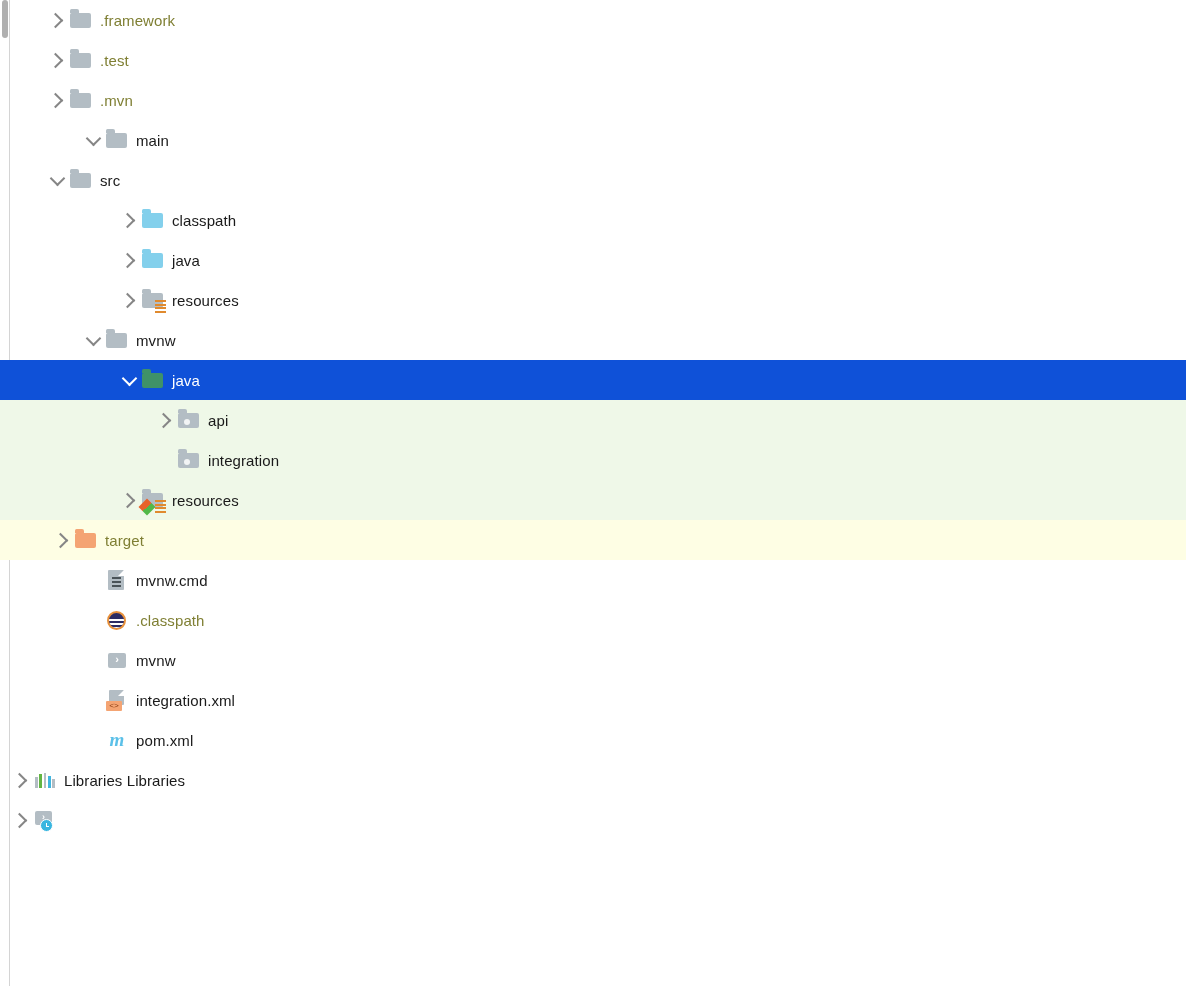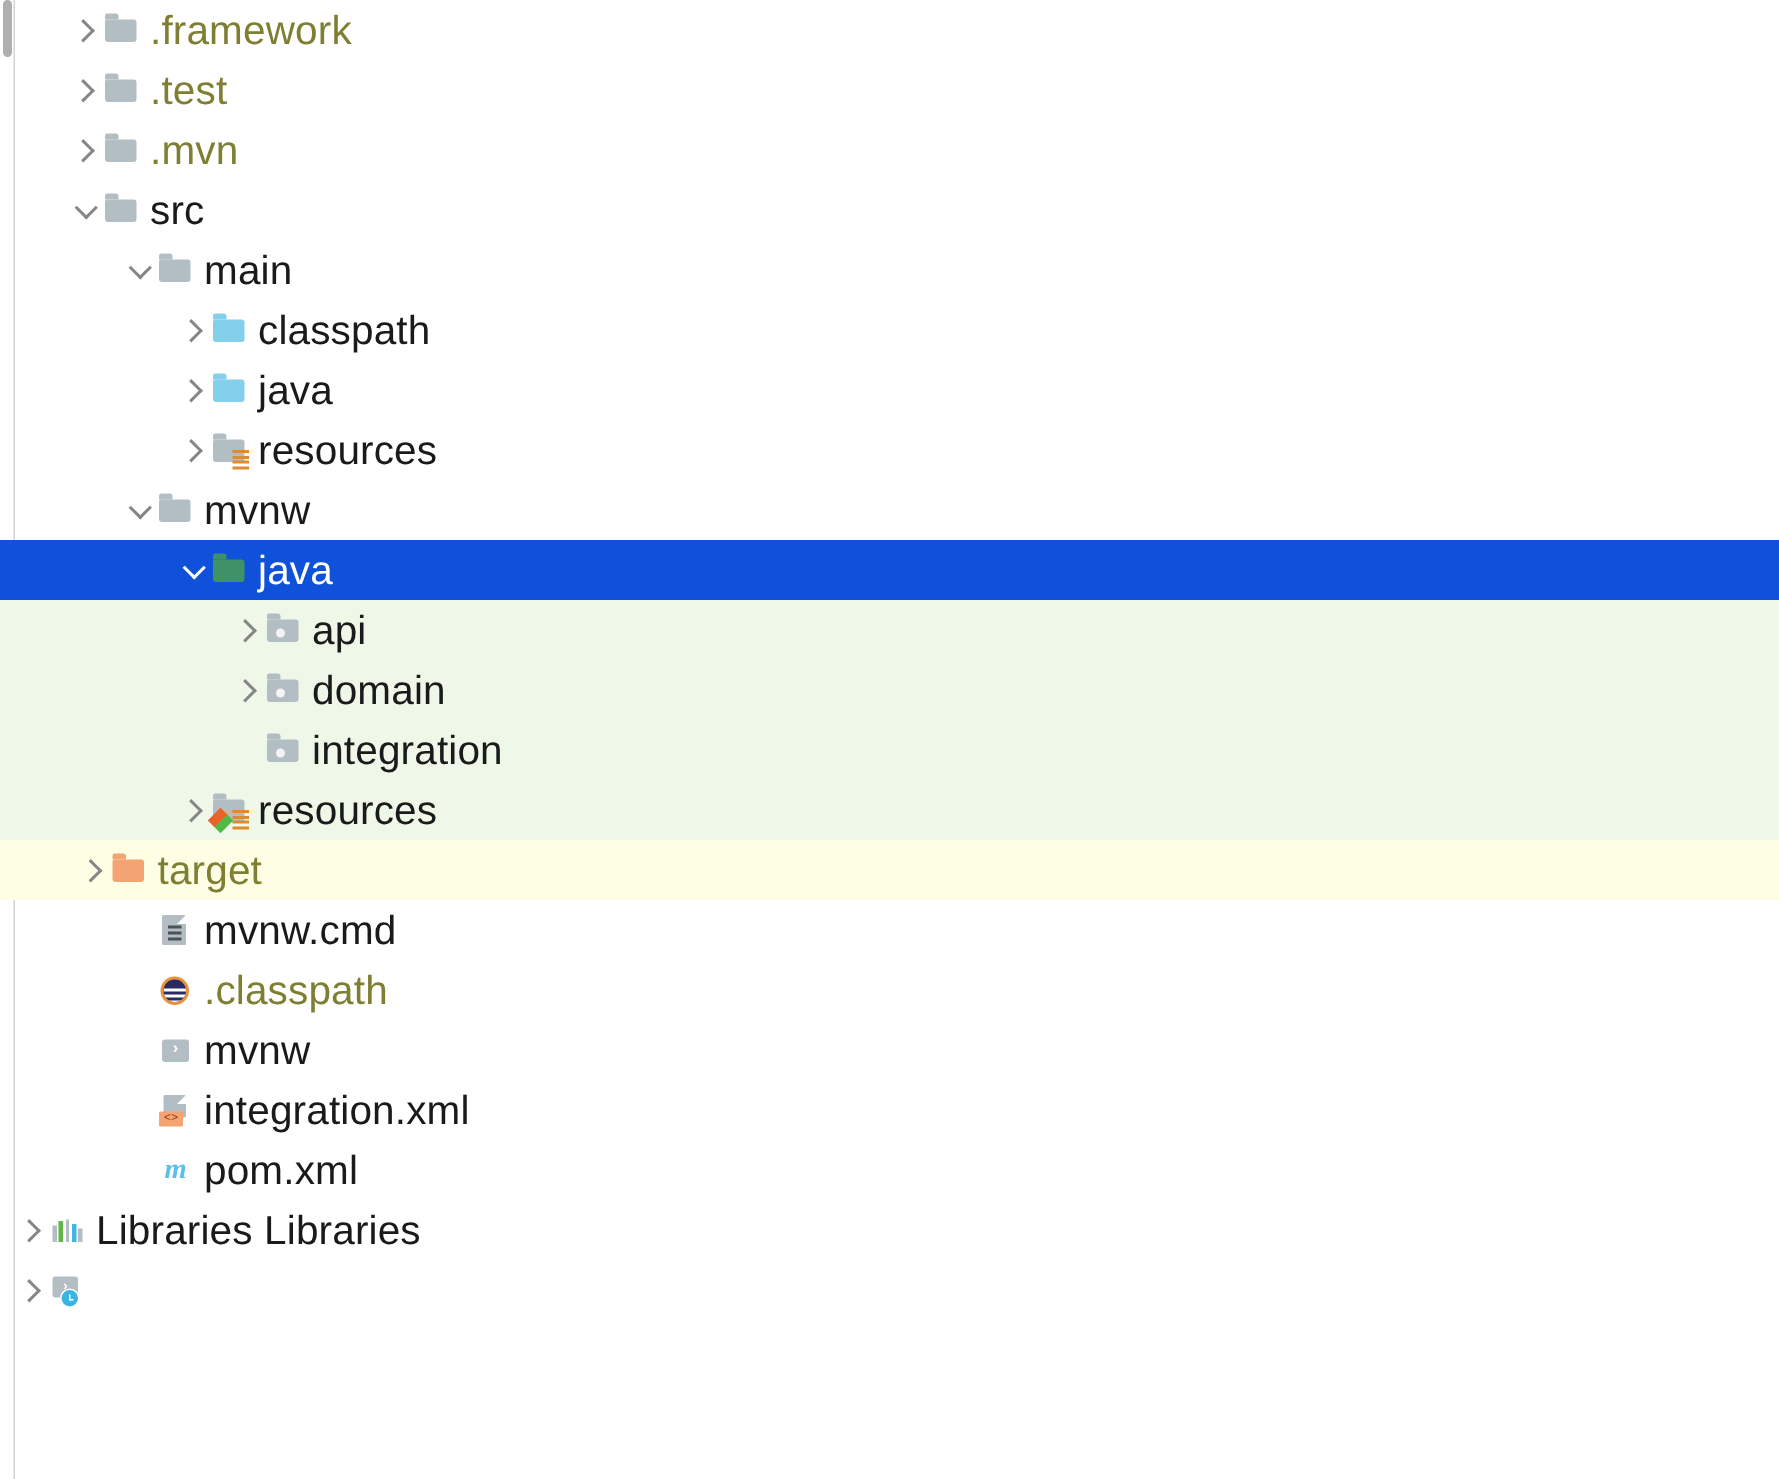--- a/index.html
+++ b/index.html
@@ -341,21 +341,21 @@
   .clock-badge::before,
   .clock-badge::after {
     content: "";
     position: absolute;
     background: #ffffff;
   }
   .clock-badge::before { left: 4.6px; top: 2.5px; width: 1.3px; height: 4px; }
   .clock-badge::after  { left: 4.6px; top: 5.5px; width: 3.4px; height: 1.3px; }
 
   .label {
-    font-size: 27px;
+    font-size: 15px;
     color: #1a1a1a;
     letter-spacing: 0.1px;
   }
   .label.olive { color: #7f7f33; }
   .row.selected .label { color: #ffffff; }
 </style>
 </head>
 <body>
 
 <div id="tree-panel">
@@ -384,34 +384,34 @@
       </div>
       <div class="row">
         <span style="display: inline-block; flex: 0 0 36px; width: 36px;"></span>
         <span class="arrow right"></span>
         <span class="icon">
           <span class="folder gray"></span>
         </span>
         <span class="label olive">.mvn</span>
       </div>
       <div class="row">
+        <span style="display: inline-block; flex: 0 0 72px; width: 72px;"></span>
+        <span class="arrow down"></span>
+        <span class="icon">
+          <span class="folder gray"></span>
+        </span>
+        <span class="label">main</span>
+      </div>
+      <div class="row">
         <span style="display: inline-block; flex: 0 0 36px; width: 36px;"></span>
         <span class="arrow down"></span>
         <span class="icon">
           <span class="folder gray"></span>
         </span>
         <span class="label">src</span>
-      </div>
-      <div class="row">
-        <span style="display: inline-block; flex: 0 0 72px; width: 72px;"></span>
-        <span class="arrow down"></span>
-        <span class="icon">
-          <span class="folder gray"></span>
-        </span>
-        <span class="label">main</span>
       </div>
       <div class="row">
         <span style="display: inline-block; flex: 0 0 108px; width: 108px;"></span>
         <span class="arrow right"></span>
         <span class="icon">
           <span class="folder blue"></span>
         </span>
         <span class="label">classpath</span>
       </div>
       <div class="row">
@@ -453,29 +453,20 @@
         <span class="label">java</span>
       </div>
       <div class="row bg-green">
         <span style="display: inline-block; flex: 0 0 144px; width: 144px;"></span>
         <span class="arrow right"></span>
         <span class="icon">
           <span class="folder gray"></span>
           <span class="pkg-dot"></span>
         </span>
         <span class="label">api</span>
-      </div>
-      <div class="row bg-green">
-        <span style="display: inline-block; flex: 0 0 144px; width: 144px;"></span>
-        <span class="arrow right"></span>
-        <span class="icon">
-          <span class="folder gray"></span>
-          <span class="pkg-dot"></span>
-        </span>
-        <span class="label">domain</span>
       </div>
       <div class="row bg-green">
         <span style="display: inline-block; flex: 0 0 144px; width: 144px;"></span>
         <span class="arrow none"></span>
         <span class="icon">
           <span class="folder gray"></span>
           <span class="pkg-dot"></span>
         </span>
         <span class="label">integration</span>
       </div>

